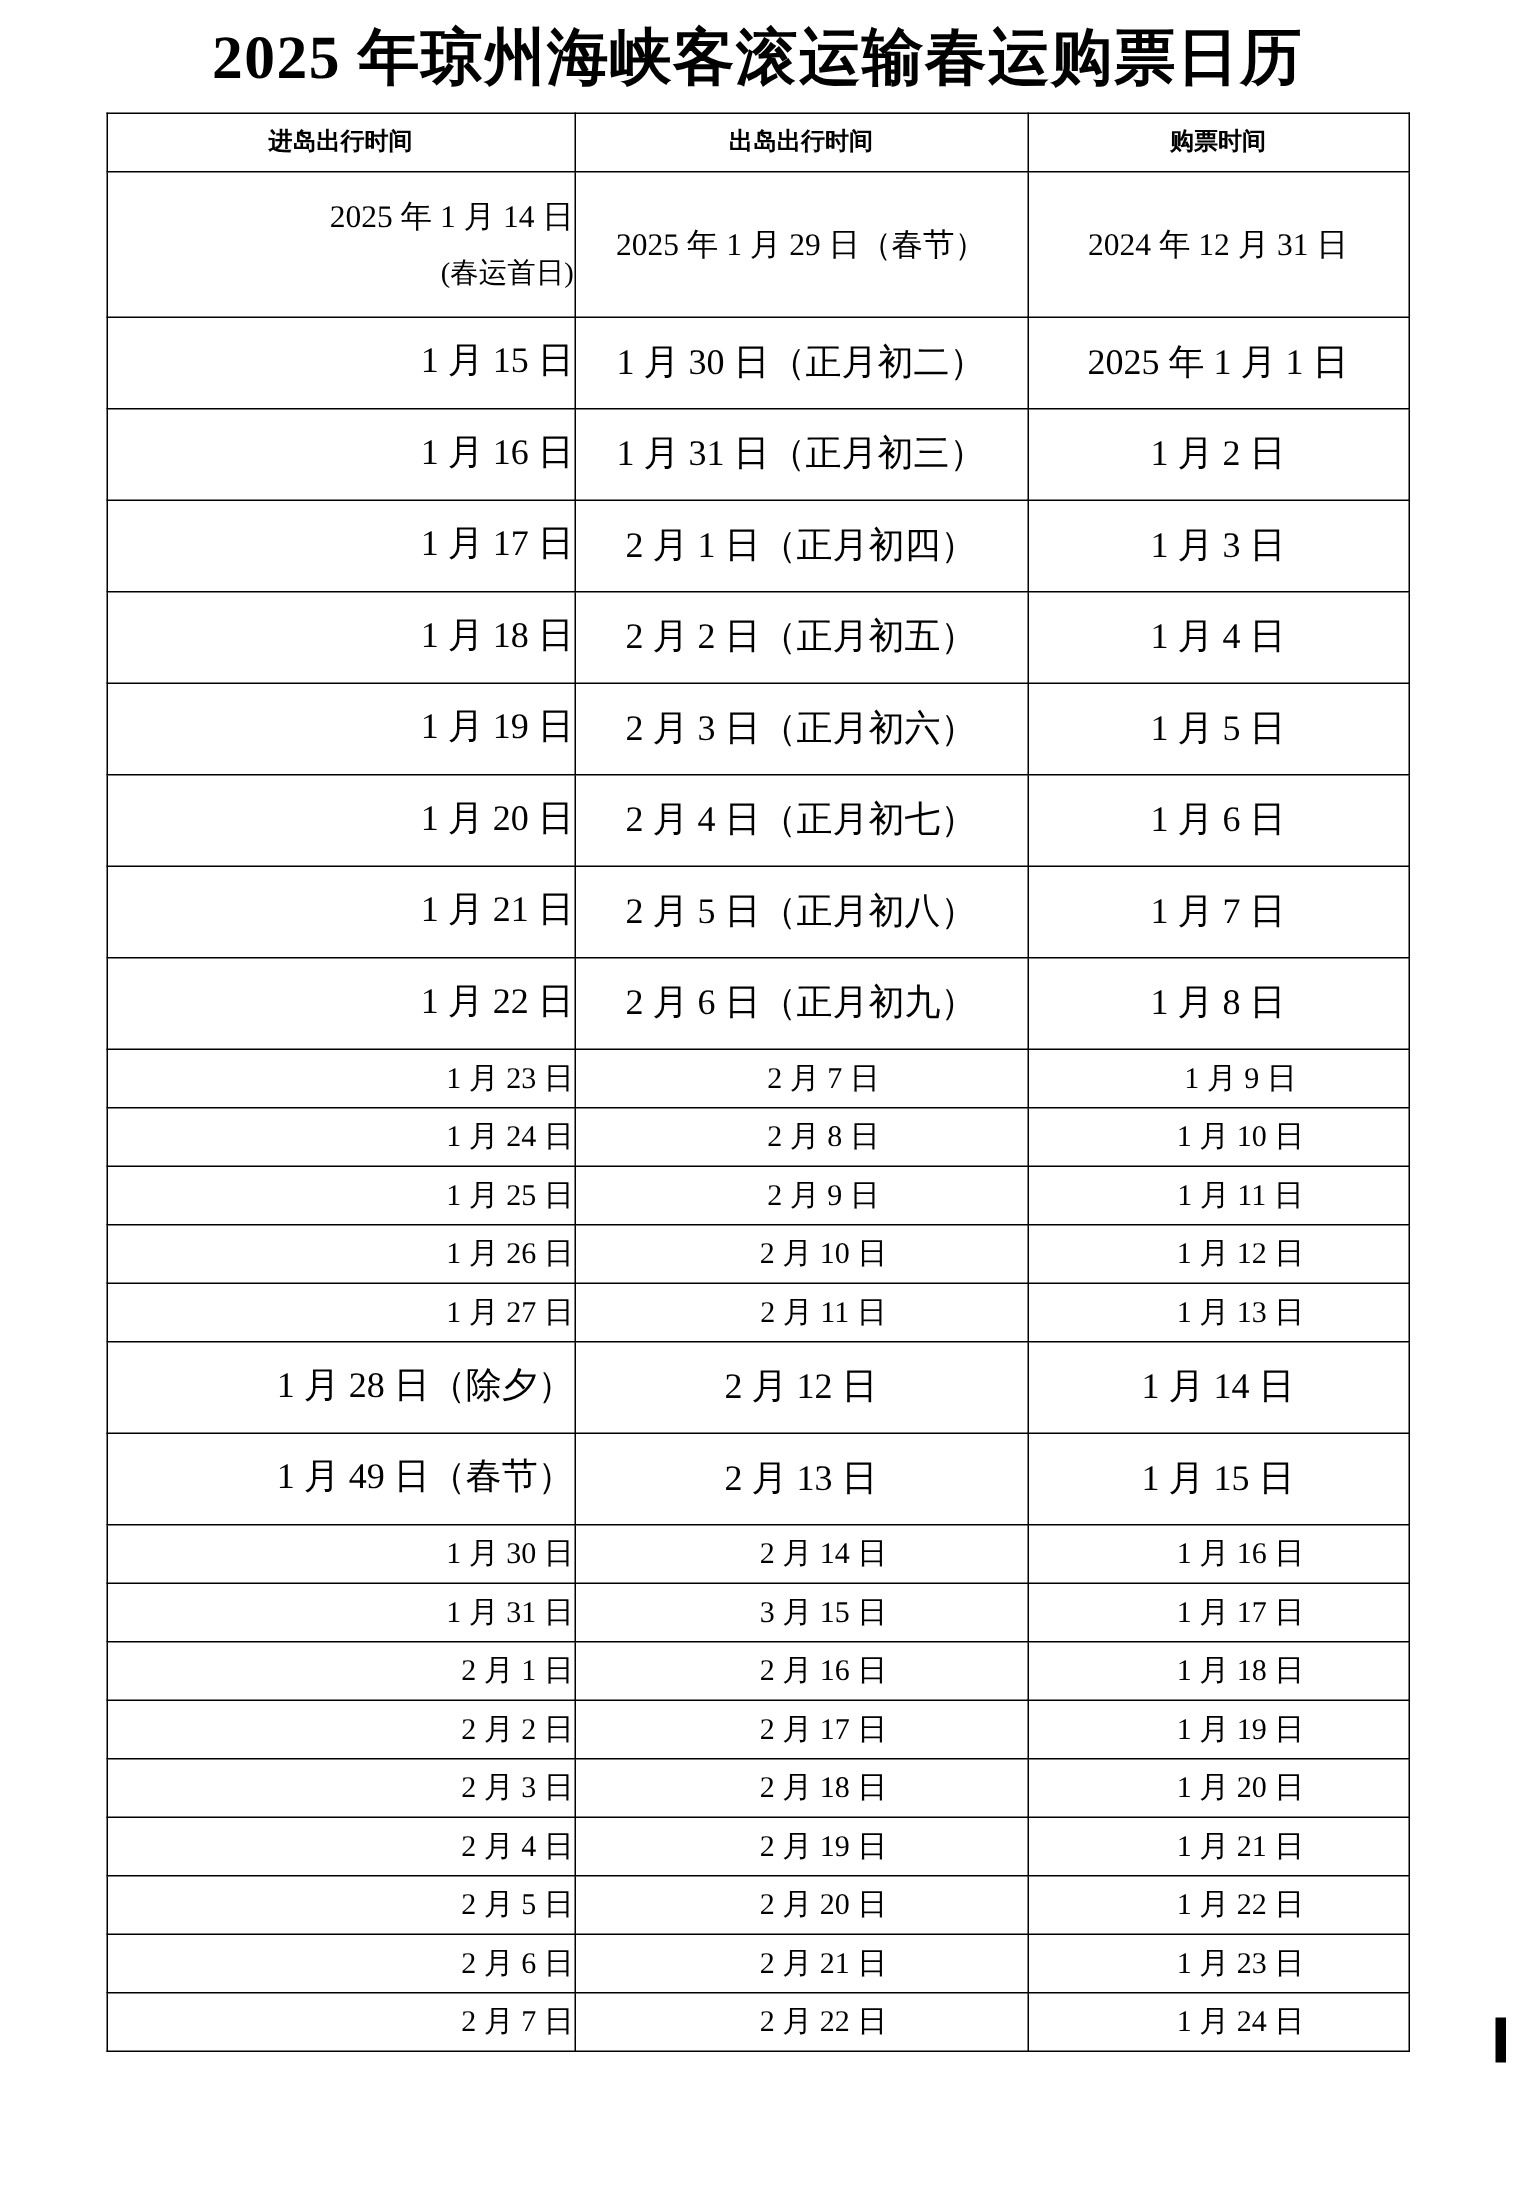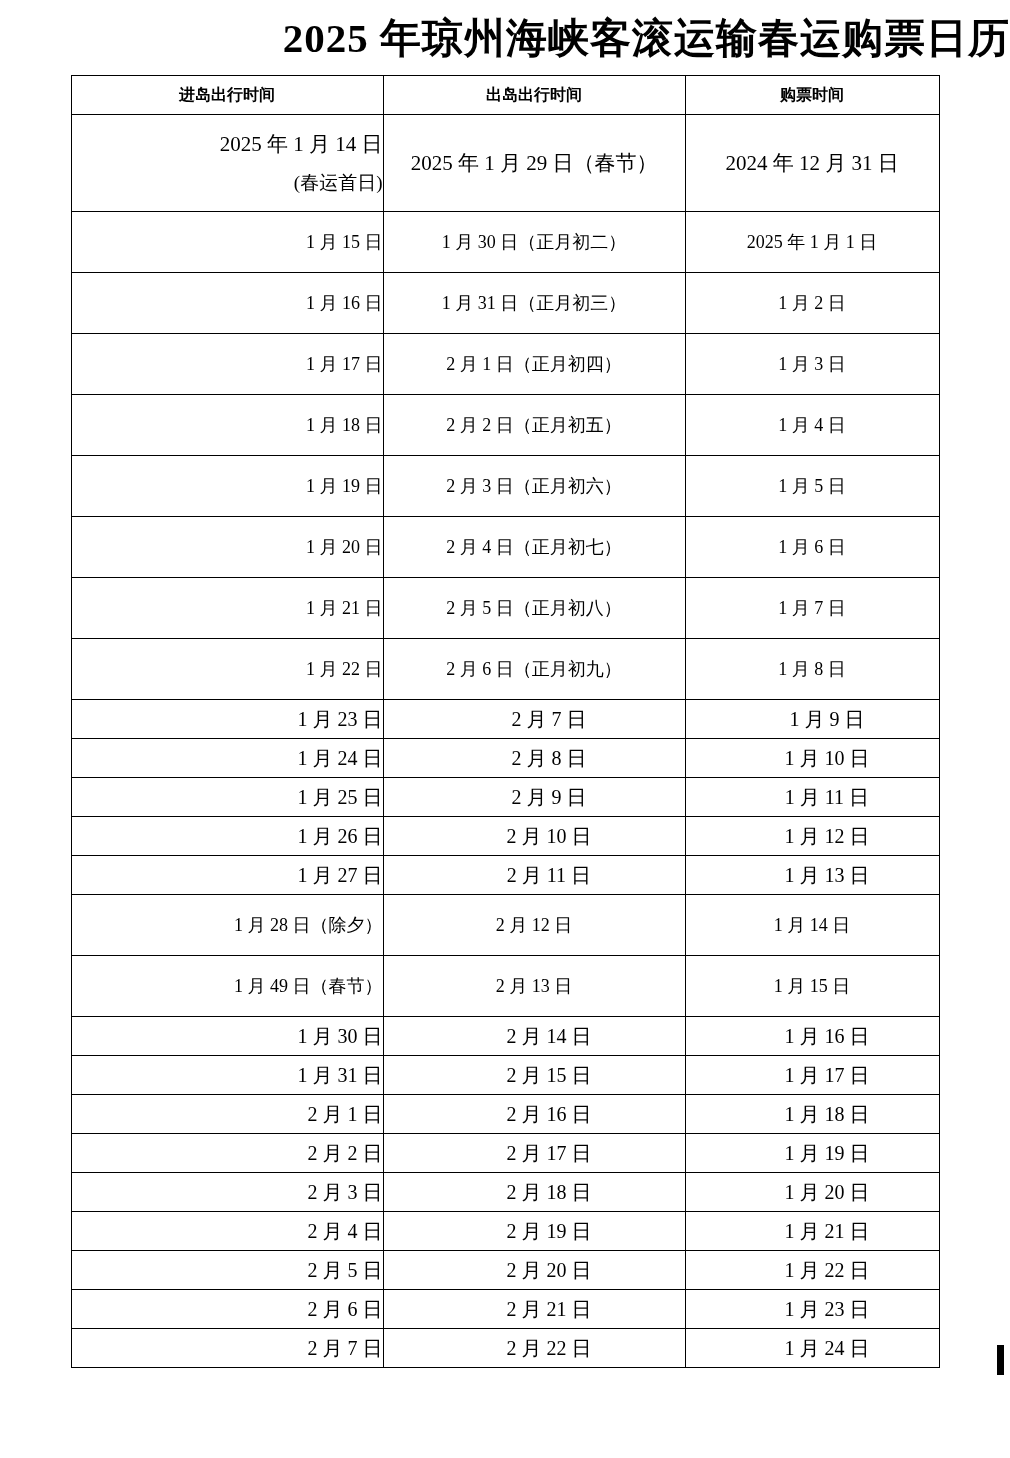--- a/index.html
+++ b/index.html
@@ -14,21 +14,21 @@
     color: #000000;
     overflow: hidden;
   }
   .page {
     position: relative;
     width: 1010px;
     height: 1458px;
     box-sizing: border-box;
   }
   .doc-title {
-    text-align: right;
+    text-align: center;
     font-size: 41px;
     font-weight: 700;
     letter-spacing: 1px;
     line-height: 1.2;
     padding: 14px 0 12px 0;
     font-family: "Liberation Serif", "DejaVu Serif", serif;
   }
   table.calendar {
     border-collapse: collapse;
     margin: 0 auto;
@@ -48,21 +48,21 @@
   table.calendar th {
     font-size: 16px;
     font-weight: 700;
     height: 38px;
   }
   col.c1 { width: 312px; }
   col.c2 { width: 302px; }
   col.c3 { width: 254px; }
 
   tr.r-tall td { height: 96px; font-size: 21px; }
-  tr.r-mid td  { height: 60px; font-size: 18px; }
+  tr.r-mid td  { height: 60px; font-size: 24px; }
   tr.r-short td { height: 32px; font-size: 20px; padding-left: 30px; }
 
   .cell-multiline {
     display: block;
     line-height: 1.9;
     text-align: right;
   }
   .sub {
     display: block;
     font-size: 19px;
@@ -219,21 +219,21 @@
           <td>
             <span class="cell-multiline nowrap">1 月 30 日</span>
           </td>
           <td>2 月 14 日</td>
           <td>1 月 16 日</td>
         </tr>
         <tr class="r-short">
           <td>
             <span class="cell-multiline nowrap">1 月 31 日</span>
           </td>
-          <td>2 月 15 日</td>
+          <td>3 月 15 日</td>
           <td>1 月 17 日</td>
         </tr>
         <tr class="r-short">
           <td>
             <span class="cell-multiline nowrap">2 月 1 日</span>
           </td>
           <td>2 月 16 日</td>
           <td>1 月 18 日</td>
         </tr>
         <tr class="r-short">

